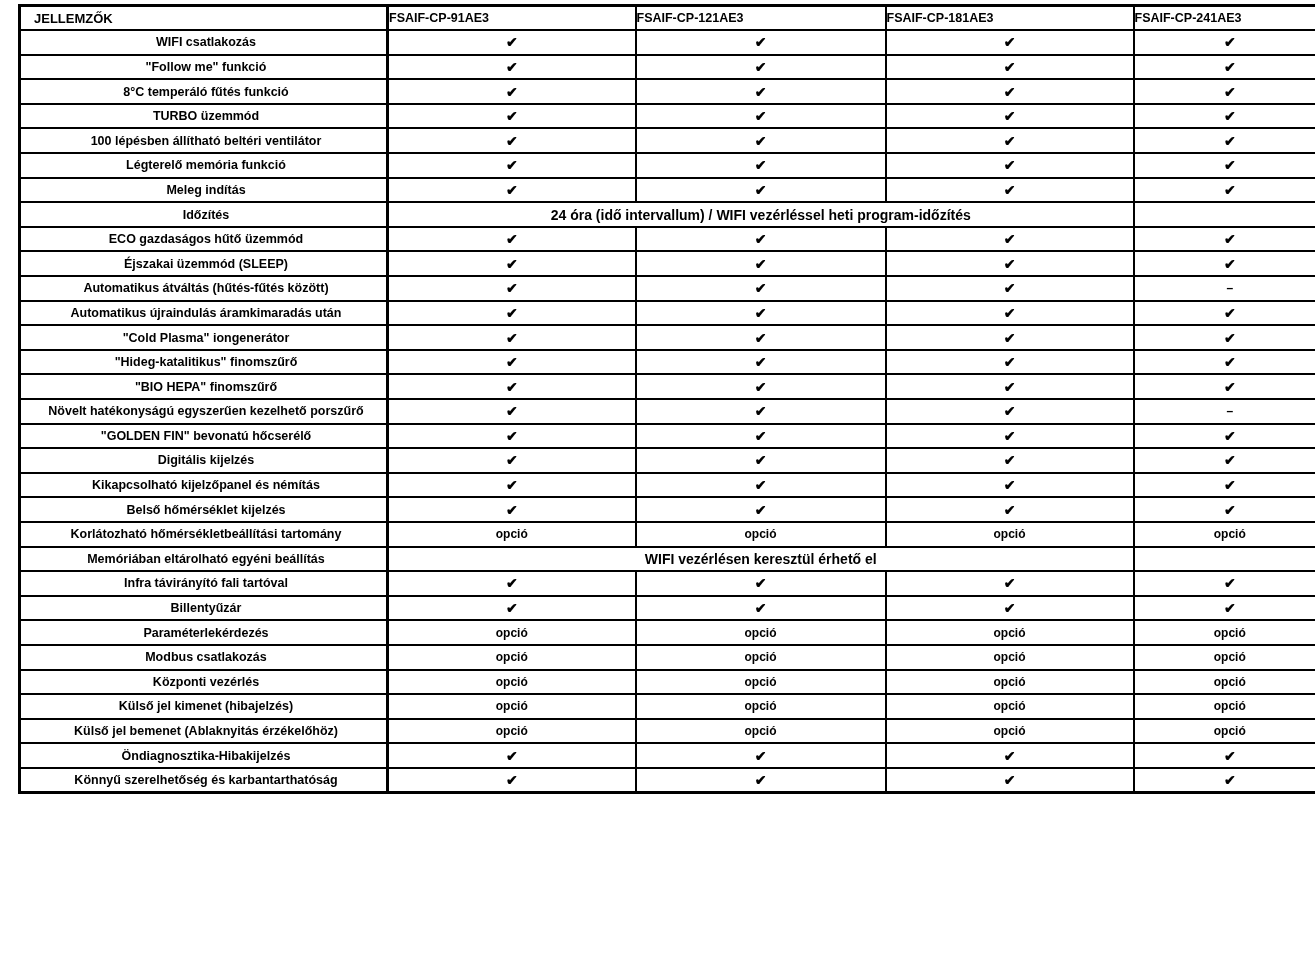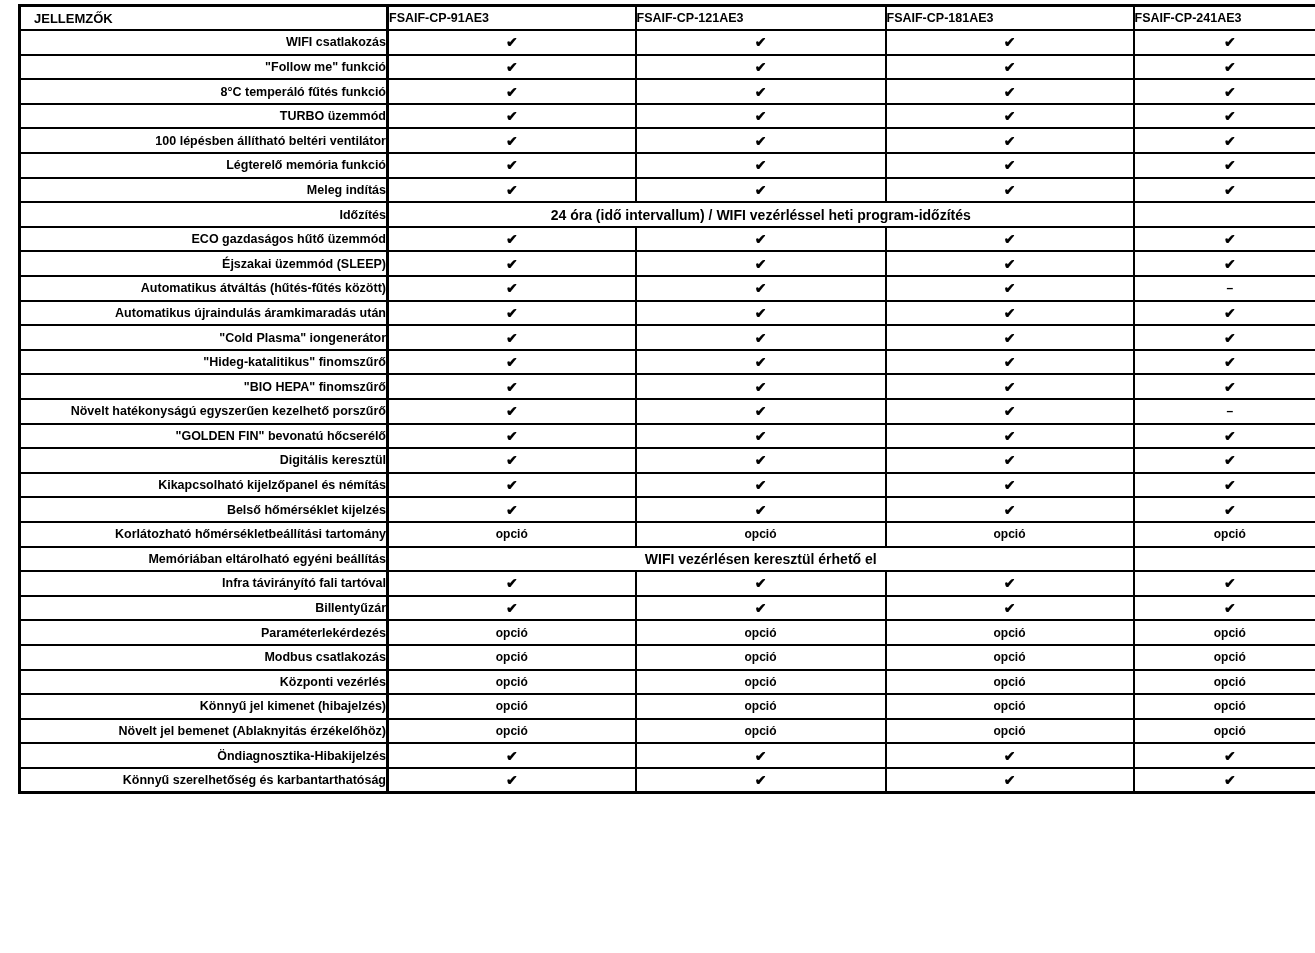--- a/index.html
+++ b/index.html
@@ -37,21 +37,21 @@
     text-align: left;
     padding-left: 13px;
     font-size: 13px;
     border-right-width: 3px;
   }
   th.model-col {
     text-align: left;
     font-size: 12.5px;
   }
   td.feature {
-    text-align: right;
+    text-align: center;
     padding-left: 5px;
     font-size: 12.5px;
     border-right-width: 3px;
   }
   td.val {
     text-align: center;
     font-size: 12px;
   }
   td.val.check {
     font-size: 14px;
@@ -195,21 +195,21 @@
           <td class="val">–</td>
         </tr>
         <tr>
           <td class="feature">"GOLDEN FIN" bevonatú hőcserélő</td>
           <td class="val check">✔</td>
           <td class="val check">✔</td>
           <td class="val check">✔</td>
           <td class="val check">✔</td>
         </tr>
         <tr>
-          <td class="feature">Digitális keresztül</td>
+          <td class="feature">Digitális kijelzés</td>
           <td class="val check">✔</td>
           <td class="val check">✔</td>
           <td class="val check">✔</td>
           <td class="val check">✔</td>
         </tr>
         <tr>
           <td class="feature">Kikapcsolható kijelzőpanel és némítás</td>
           <td class="val check">✔</td>
           <td class="val check">✔</td>
           <td class="val check">✔</td>
@@ -263,28 +263,28 @@
           <td class="val">opció</td>
         </tr>
         <tr>
           <td class="feature">Központi vezérlés</td>
           <td class="val">opció</td>
           <td class="val">opció</td>
           <td class="val">opció</td>
           <td class="val">opció</td>
         </tr>
         <tr>
-          <td class="feature">Könnyű jel kimenet (hibajelzés)</td>
-          <td class="val">opció</td>
-          <td class="val">opció</td>
-          <td class="val">opció</td>
-          <td class="val">opció</td>
-        </tr>
-        <tr>
-          <td class="feature">Növelt jel bemenet (Ablaknyitás érzékelőhöz)</td>
+          <td class="feature">Külső jel kimenet (hibajelzés)</td>
+          <td class="val">opció</td>
+          <td class="val">opció</td>
+          <td class="val">opció</td>
+          <td class="val">opció</td>
+        </tr>
+        <tr>
+          <td class="feature">Külső jel bemenet (Ablaknyitás érzékelőhöz)</td>
           <td class="val">opció</td>
           <td class="val">opció</td>
           <td class="val">opció</td>
           <td class="val">opció</td>
         </tr>
         <tr>
           <td class="feature">Öndiagnosztika-Hibakijelzés</td>
           <td class="val check">✔</td>
           <td class="val check">✔</td>
           <td class="val check">✔</td>

